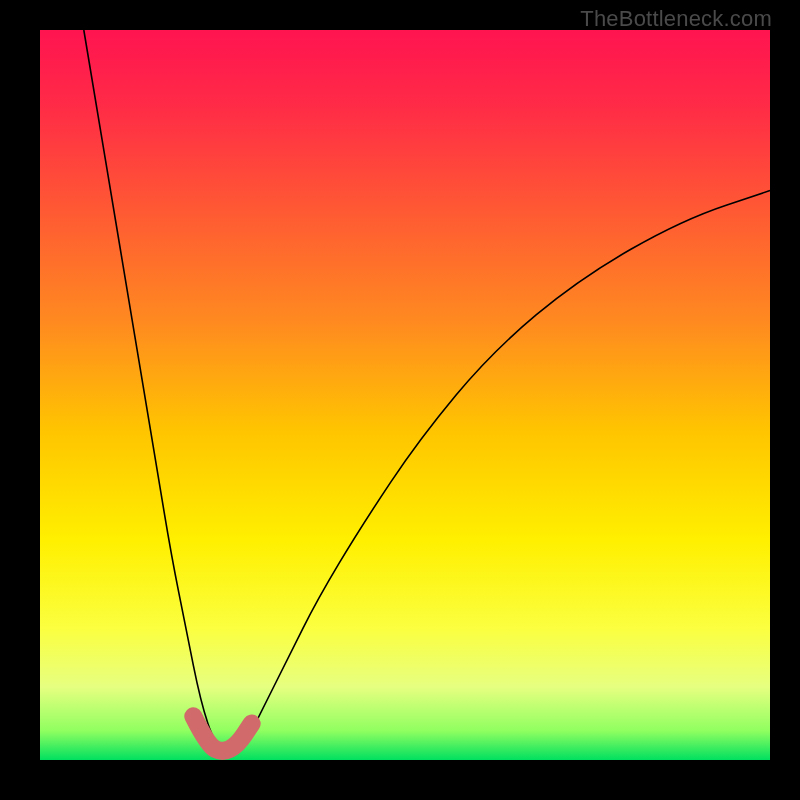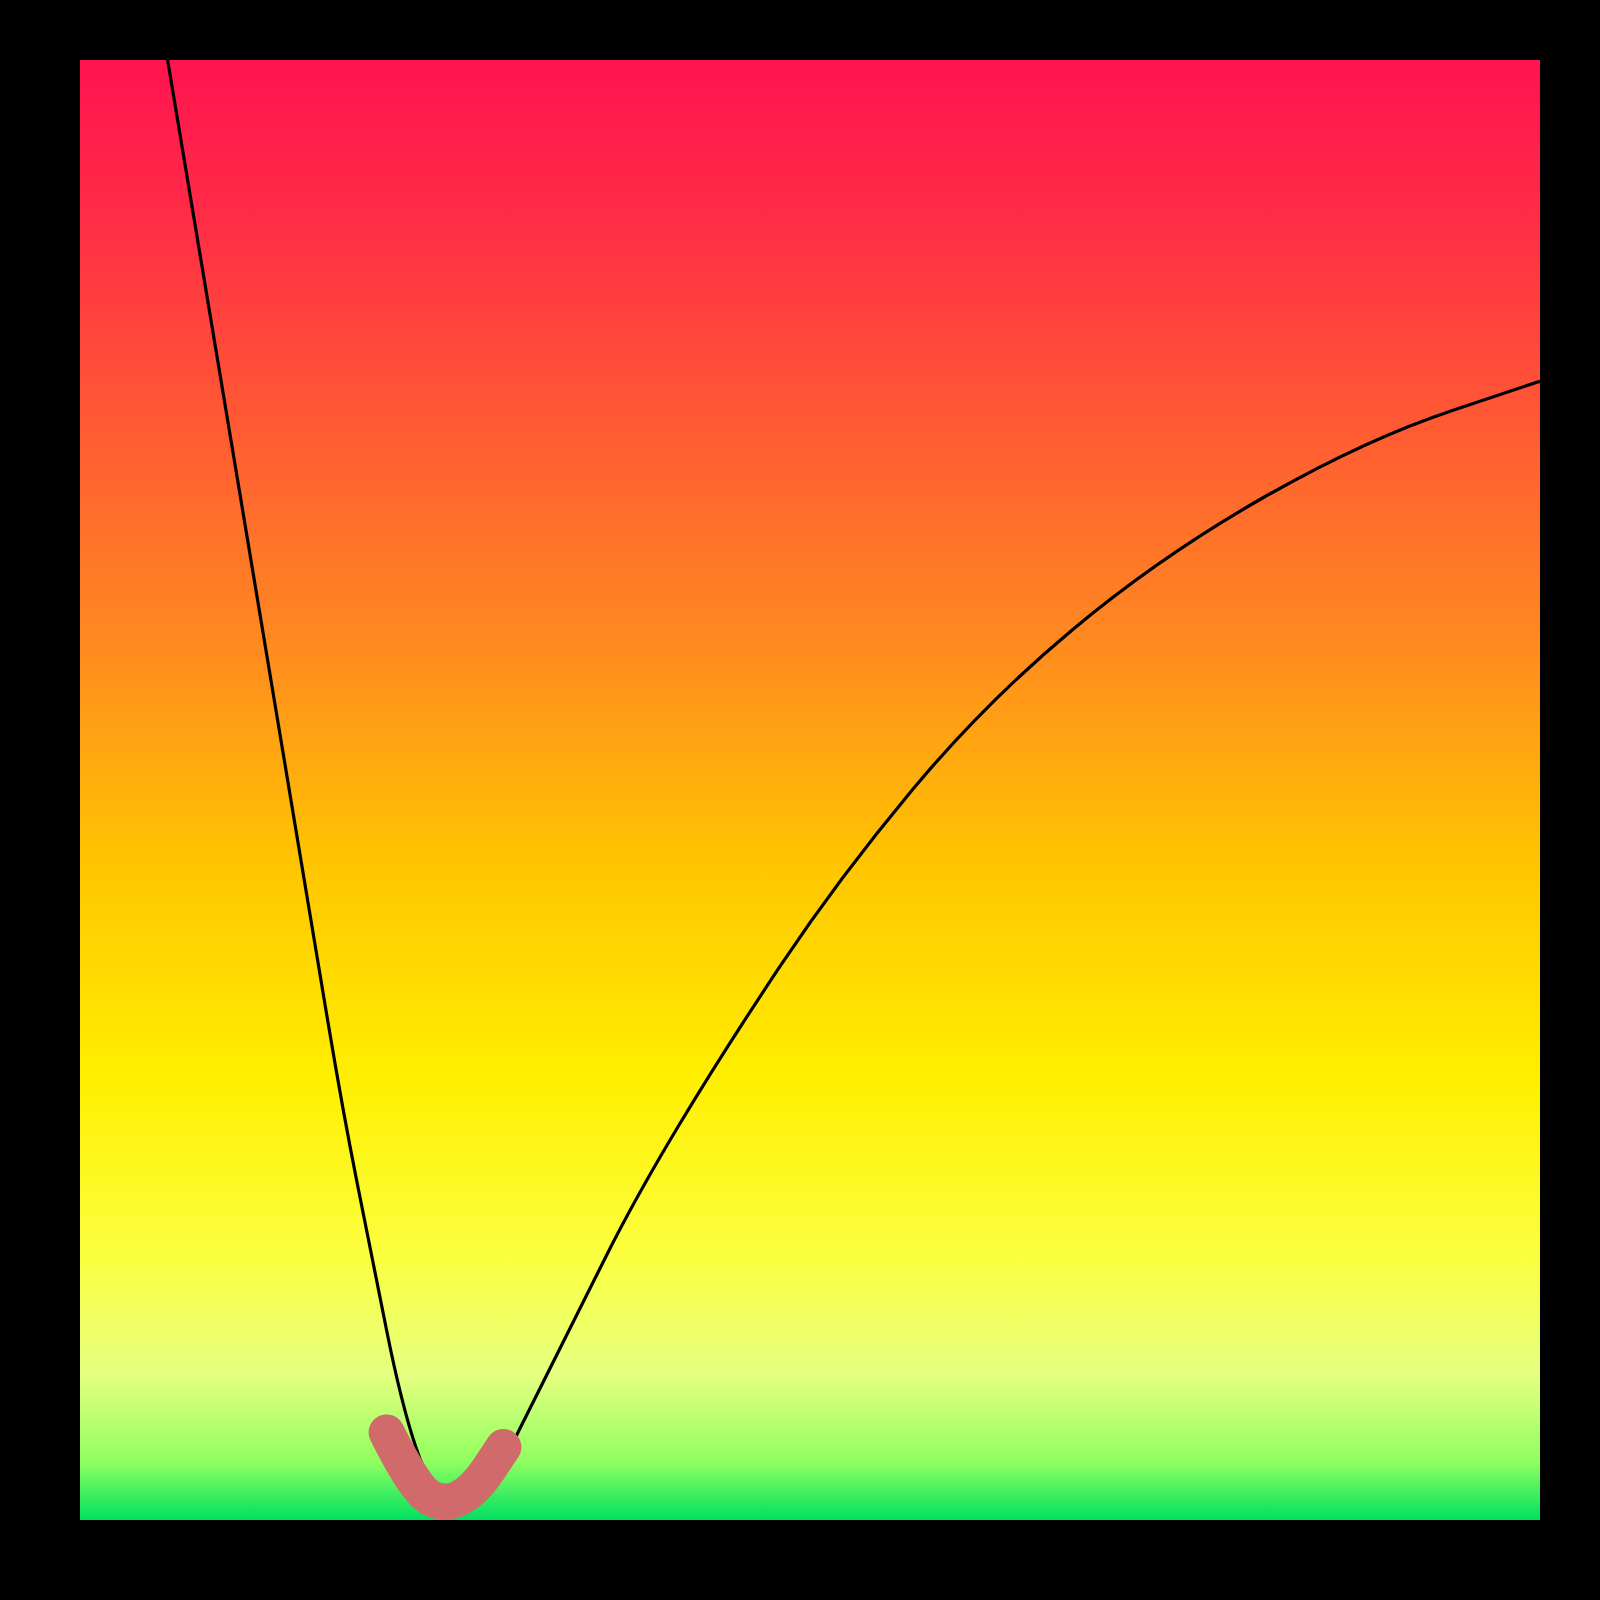--- a/index.html
+++ b/index.html
@@ -65,20 +65,21 @@
     stroke-width: 18;
     stroke-linecap: round;
     stroke-linejoin: round;
   }
 </style>
 </head>
 <body>
 
 <div class="frame">
 
+  <div class="attribution">TheBottleneck.com</div>
 
   <div class="plot-area">
     <svg class="curve" viewBox="0 0 730 730" preserveAspectRatio="none">
       <path class="thin-line" d="M43.8 0.0 Q58.4 87.6 65.7 131.4 Q73.0 175.2 80.3 219.0 Q87.6 262.8 94.9 306.6 Q102.2 350.4 109.5 394.2 Q116.8 438.0 124.1 481.8 Q131.4 525.6 138.7 562.1 Q146.0 598.6 153.3 635.1 Q160.6 671.6 167.9 693.5 Q175.2 715.4 182.5 719.0 Q189.8 722.7 197.1 719.0 Q204.4 715.4 211.7 700.8 Q219.0 686.2 233.6 657.0 Q248.2 627.8 262.8 598.6 Q277.4 569.4 299.3 532.9 Q321.2 496.4 350.4 452.6 Q379.6 408.8 416.1 365.0 Q452.6 321.2 496.4 284.7 Q540.2 248.2 591.3 219.0 Q642.4 189.8 686.2 175.2 L730.0 160.6"></path>
       <path class="thick-line" d="M153.3 686.2 Q167.9 715.4 175.2 719.0 Q182.5 722.7 189.8 719.0 Q197.1 715.4 204.4 704.5 L211.7 693.5"></path>
     </svg>
   </div>
 
 </div>
 

